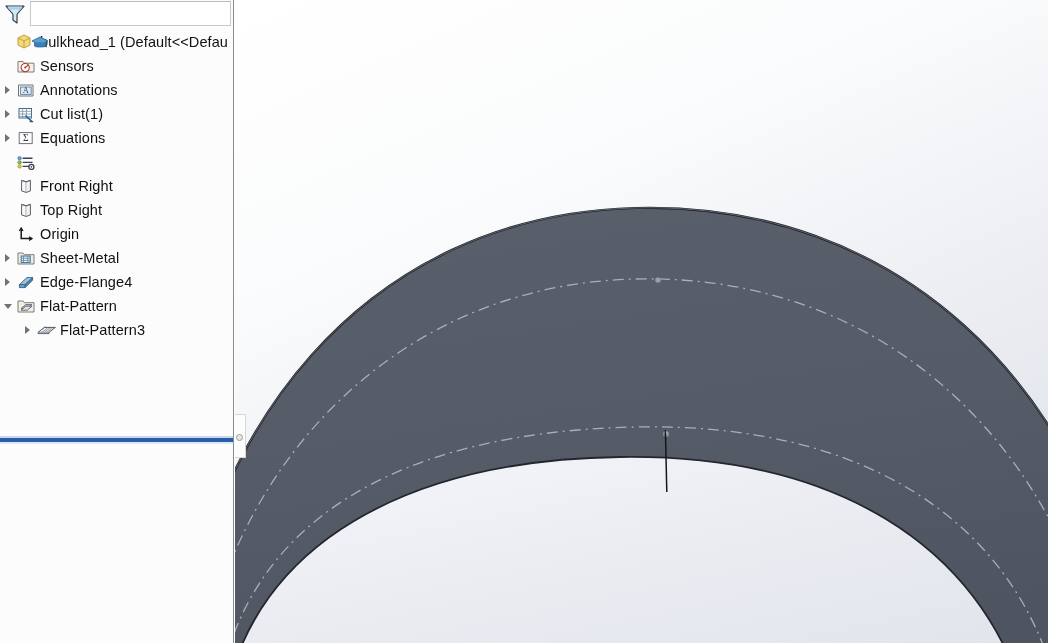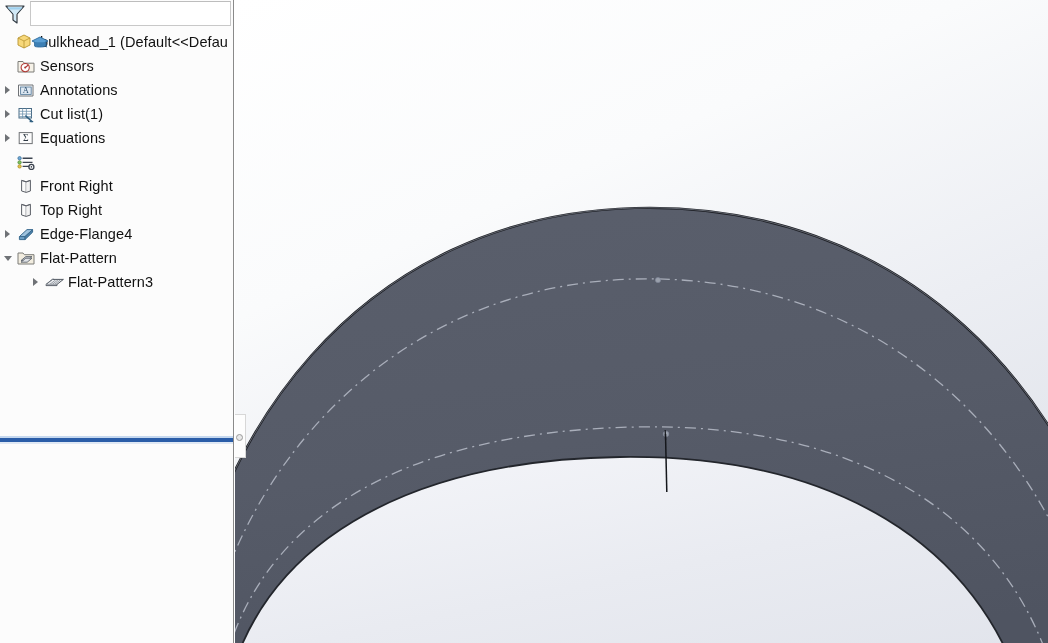--- a/index.html
+++ b/index.html
@@ -119,21 +119,21 @@
     margin-right: 4px;
     position: relative;
     display: inline-block;
   }
   .ticon svg { display: block; }
   .tlabel {
     font-size: 14.5px;
     color: #111111;
     letter-spacing: 0.1px;
   }
-  .indent-1 { padding-left: 28px; }
+  .indent-1 { padding-left: 20px; }
 
   
   #tree-splitter {
     position: absolute;
     left: 0;
     top: 436px;
     width: 234px;
     height: 10px;
   }
   #tree-splitter .bar-top {
@@ -324,21 +324,43 @@
           <svg width="20" height="20" viewBox="0 0 20 20">
             <path d="M5.6 4.4 L5.6 15 L10.2 16.4 L10.2 5.8 Z" fill="#fbfbfb" stroke="#5b5f66" stroke-width="1"></path>
             <path d="M10.2 5.8 L14.4 4.4 L14.4 15 L10.2 16.4" fill="#f2f2f2" stroke="#5b5f66" stroke-width="1"></path>
             <path d="M5.6 4.4 L10.2 5.8 L14.4 4.4" fill="none" stroke="#5b5f66" stroke-width="0.9"></path>
           </svg>
         </span>
         <span class="tlabel">Top Right</span>
       </div>
 
 
-
+      <div class="tree-row">
+        <span class="twisty"></span>
+        <span class="ticon">
+          <svg width="20" height="20" viewBox="0 0 20 20">
+            <path d="M5.2 4 L5.2 14.6 L16 14.6" fill="none" stroke="#17191d" stroke-width="1.5" stroke-linecap="round"></path>
+            <path d="M5.2 4.2 L3.4 7 M5.2 4.2 L7 7" fill="none" stroke="#17191d" stroke-width="1.3"></path>
+            <path d="M15.8 14.6 L13 12.8 M15.8 14.6 L13 16.4" fill="none" stroke="#17191d" stroke-width="1.3"></path>
+          </svg>
+        </span>
+        <span class="tlabel">Origin</span>
+      </div>
+
+      <div class="tree-row">
+        <span class="twisty has"></span>
+        <span class="ticon">
+          <svg width="20" height="20" viewBox="0 0 20 20">
+            <path d="M2 5 L7 5 L8.4 6.7 L18 6.7 L18 16 L2 16 Z" fill="#f2ede0" stroke="#7c7c78" stroke-width="1"></path>
+            <rect x="5.2" y="8" width="9" height="6.6" fill="#e7eff7" stroke="#3d6f93" stroke-width="1"></rect>
+            <path d="M5.2 10.2 H14.2 M5.2 12.4 H14.2 M7.5 8 V14.6 M11.8 8 V14.6" stroke="#5a88ad" stroke-width="0.8"></path>
+          </svg>
+        </span>
+        <span class="tlabel">Sheet-Metal</span>
+      </div>
 
 
 
       <div class="tree-row">
         <span class="twisty has"></span>
         <span class="ticon">
           <svg width="20" height="20" viewBox="0 0 20 20">
             <path d="M3.4 12.6 L11 5.6 L16.6 5.6 L9 12.6 Z" fill="#9fc3de" stroke="#3c6c90" stroke-width="1"></path>
             <path d="M3.4 12.6 L3.4 15.6 L9 15.6 L9 12.6 Z" fill="#6fa0c6" stroke="#3c6c90" stroke-width="1"></path>
             <path d="M9 12.6 L16.6 5.6 L16.6 8.2 L9 15.6 Z" fill="#4b7fa8" stroke="#3c6c90" stroke-width="1"></path>

